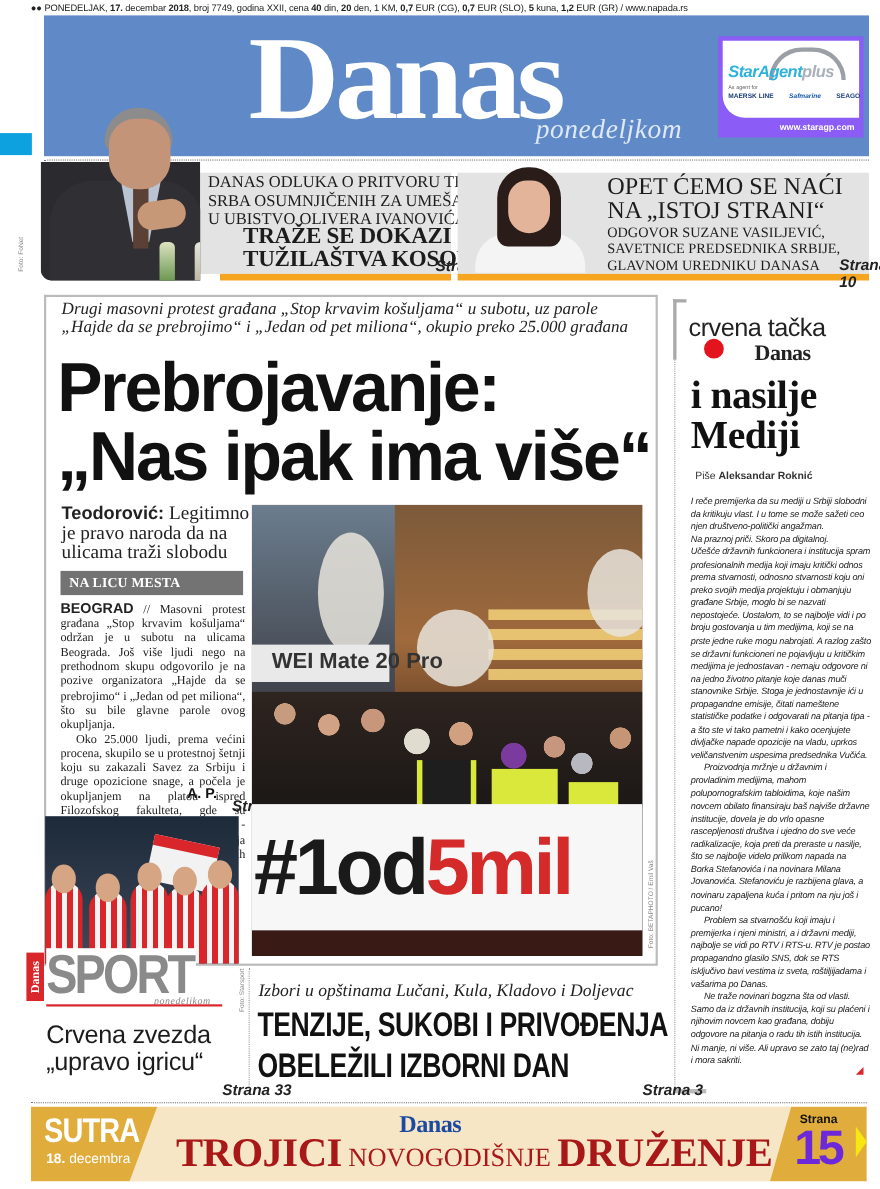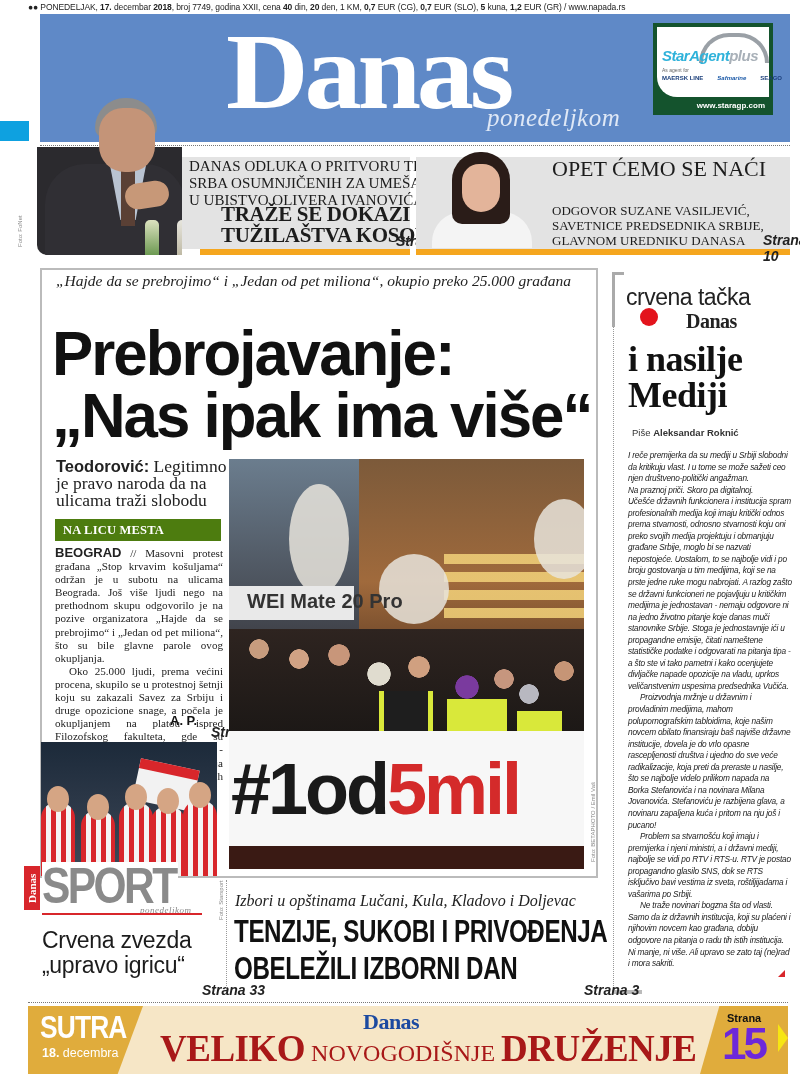--- a/index.html
+++ b/index.html
@@ -9,21 +9,21 @@
   .abs { position: absolute; }
 
   
   .topline { left: 28px; top: 2px; font-size: 8.5px; font-family: "Liberation Sans", sans-serif; color: #222; white-space: nowrap; letter-spacing: -0.1px; }
   .topline b { font-weight: bold; }
 
   
   .masthead { left: 40px; top: 14px; width: 750px; height: 128px; background: #5f89c7; }
   .logo { left: 226px; top: 18px; font-family: "Liberation Serif", serif; font-weight: bold; font-size: 108px; color: #fff; letter-spacing: -4px; line-height: 1; transform: scaleX(1.06); transform-origin: left top; }
   .ponedeljkom { left: 487px; top: 104px; font-family: "Liberation Serif", serif; font-style: italic; font-size: 25px; color: #dfe8f6; letter-spacing: 0.5px; }
-  .ad { left: 653px; top: 23px; width: 120px; height: 92px; background: #14532d; padding: 4px; }
+  .ad { left: 653px; top: 33px; width: 132px; height: 92px; background: #8b5cf6; padding: 4px; }
   .ad-inner { width: 100%; height: 70px; background: #fff; position: relative; border-radius: 0 0 0 20px; }
   .ad-arc { position: absolute; left: 42px; top: 6px; width: 70px; height: 30px; border: 4px solid #9aa0a6; border-bottom: none; border-radius: 40px 40px 0 0; }
   .ad-brand { position: absolute; left: 5px; top: 20px; font-size: 15px; font-weight: bold; font-style: italic; color: #2fb2da; letter-spacing: -0.5px; }
   .ad-brand span { color: #a8b0b8; }
   .ad-logos { position: absolute; left: 5px; top: 48px; width: 120px; display: flex; justify-content: space-between; font-size: 6px; color: #1a3e7a; font-weight: bold; }
   .ad-url { font-size: 8px; color: #fff; font-weight: bold; text-align: right; margin-top: 4px; padding-right: 4px; }
   .blue-tab { left: 0; top: 121px; width: 29px; height: 20px; background: #0ea1e0; }
 
   .dotrule { height: 0; border-top: 1px dotted #777; }
 
@@ -52,21 +52,21 @@
   .photo-woman .face { position:absolute; left:34px; top:14px; width:38px; height:48px; background:#e3b49a; border-radius: 18px 18px 20px 20px; }
   .photo-woman .top { position:absolute; left:4px; top:62px; width:100px; height:50px; background:#f4f4f4; border-radius: 30px 30px 0 0; }
 
   
   .main-frame { left: 40px; top: 268px; width: 558px; height: 610px; border-top: 2px solid #bbb; border-left: 2px solid #bbb; border-right: 2px solid #bbb; border-bottom: 2px solid #bbb; }
   .kicker { left: 56px; top: 272px; width: 540px; font-family: "Liberation Serif", serif; font-style: italic; font-size: 15.5px; line-height: 17px; color: #222; }
   .headline { left: 52px; top: 322px; font-family: "Liberation Sans", sans-serif; font-weight: bold; font-size: 63px; line-height: 62px; color: #111; letter-spacing: -2px; transform: scaleX(0.98); transform-origin: left top; }
 
   .sub-head { left: 56px; top: 458px; width: 172px; font-family: "Liberation Serif", serif; font-size: 17.5px; line-height: 17px; color: #222; }
   .sub-head b { font-family: "Liberation Sans", sans-serif; font-weight: bold; font-size: 16.5px; }
-  .licu { left: 55px; top: 519px; width: 166px; height: 22px; background: #4d7c0f; color: #fff; font-family: "Liberation Serif", serif; font-weight: bold; font-size: 12.5px; padding: 4px 0 0 8px; letter-spacing: 0.2px; }
+  .licu { left: 55px; top: 519px; width: 166px; height: 22px; background: #737373; color: #fff; font-family: "Liberation Serif", serif; font-weight: bold; font-size: 12.5px; padding: 4px 0 0 8px; letter-spacing: 0.2px; }
   .body-text { left: 55px; top: 546px; width: 168px; font-family: "Liberation Serif", serif; font-size: 11.1px; line-height: 13.1px; color: #222; text-align: justify; }
   .body-text p { margin: 0; }
   .body-text p + p { text-indent: 14px; }
   .body-text .dateline { font-family: "Liberation Sans", sans-serif; font-weight: bold; font-size: 13px; margin-top: 20px; }
   .byline { left: 170px; top: 713px; font-family: "Liberation Sans", sans-serif; font-weight: bold; font-size: 13px; }
   .strana2 { left: 193px; top: 724px; }
 
   
   .protest { left: 229px; top: 459px; width: 355px; height: 410px; overflow: hidden;
      background: linear-gradient(180deg, #7c5a3a 0%, #a06a3c 30%, #6a4428 48%, #2a1e1a 60%, #1a1614 75%, #1a1614 100%); }
@@ -202,30 +202,32 @@
 
 <div class="abs teaser" style="left:416px;top:157px;width:374px;height:92px;"></div>
 <div class="abs teaser-bar" style="left:416px;top:249px;width:374px;"></div>
 <div class="abs photo-woman">
   <div class="top"></div>
     <div class="hair"></div>
     <div class="face"></div>
 </div>
 <div class="abs serifcaps" style="left:552px;top:158px;font-size:22px;line-height:22px;">
   <div>OPET ĆEMO SE NAĆI</div>
+  <div>NA „ISTOJ STRANI“</div>
 </div>
 <div class="abs serifcaps" style="left:552px;top:203px;font-size:13px;line-height:15px;">
   <div>ODGOVOR SUZANE VASILJEVIĆ,</div>
   <div>SAVETNICE PREDSEDNIKA SRBIJE,</div>
   <div>GLAVNOM UREDNIKU DANASA</div>
 </div>
 <div class="abs strana" style="left:745px;top:232px;">Strana 10</div>
 
 <div class="abs main-frame"></div>
 <div class="abs kicker">
+  <div>Drugi masovni protest građana „Stop krvavim košuljama“ u subotu, uz parole</div>
   <div>„Hajde da se prebrojimo“ i „Jedan od pet miliona“, okupio preko 25.000 građana</div>
 </div>
 <div class="abs headline">
   <div>Prebrojavanje:</div>
   <div>„Nas ipak ima više“</div>
 </div>
 <div class="abs sub-head"><b>Teodorović:</b><span> Legitimno je pravo naroda da na ulicama traži slobodu</span></div>
 <div class="abs licu">NA LICU MESTA</div>
 <div class="abs body-text">
   <p><span class="dateline">BEOGRAD</span><span> // Masovni protest građana „Stop krvavim košuljama“ održan je u subotu na ulicama Beograda. Još više ljudi nego na prethodnom skupu odgovorilo je na pozive organizatora „Hajde da se prebrojimo“ i „Jedan od pet miliona“, što su bile glavne parole ovog okupljanja.</span></p>
@@ -258,21 +260,21 @@
 <div class="abs rc-title">
   <div>i nasilje</div>
   <div>Mediji</div>
 </div>
 <div class="abs rc-author"><span>Piše</span> <b>Aleksandar Roknić</b></div>
 <div class="abs rc-body">
   <p>I reče premijerka da su mediji u Srbiji slobodni da kritikuju vlast. I u tome se može sažeti ceo njen društveno-politički angažman.</p>
   <p>Na praznoj priči. Skoro pa digitalnoj.</p>
   <p>Učešće državnih funkcionera i institucija spram profesionalnih medija koji imaju kritički odnos prema stvarnosti, odnosno stvarnosti koju oni preko svojih medija projektuju i obmanjuju građane Srbije, moglo bi se nazvati nepostojeće. Uostalom, to se najbolje vidi i po broju gostovanja u tim medijima, koji se na prste jedne ruke mogu nabrojati. A razlog zašto se državni funkcioneri ne pojavljuju u kritičkim medijima je jednostavan - nemaju odgovore ni na jedno životno pitanje koje danas muči stanovnike Srbije. Stoga je jednostavnije ići u propagandne emisije, čitati nameštene statističke podatke i odgovarati na pitanja tipa - a što ste vi tako pametni i kako ocenjujete divljačke napade opozicije na vladu, uprkos veličanstvenim uspesima predsednika Vučića.</p>
   <p class="ind">Proizvodnja mržnje u državnim i provladinim medijima, mahom polupornografskim tabloidima, koje našim novcem obilato finansiraju baš najviše državne institucije, dovela je do vrlo opasne rascepljenosti društva i ujedno do sve veće radikalizacije, koja preti da preraste u nasilje, što se najbolje videlo prilikom napada na Borka Stefanovića i na novinara Milana Jovanovića. Stefanoviću je razbijena glava, a novinaru zapaljena kuća i pritom na nju još i pucano!</p>
-  <p class="ind">Problem sa stvarnošću koji imaju i premijerka i njeni ministri, a i državni mediji, najbolje se vidi po RTV i RTS-u. RTV je postao propagandno glasilo SNS, dok se RTS isključivo bavi vestima iz sveta, roštiljijadama i vašarima po Srbiji.</p>
+  <p class="ind">Problem sa stvarnošću koji imaju i premijerka i njeni ministri, a i državni mediji, najbolje se vidi po RTV i RTS-u. RTV je postao propagandno glasilo SNS, dok se RTS isključivo bavi vestima iz sveta, roštiljijadama i vašarima po Danas.</p>
   <p class="ind">Ne traže novinari bogzna šta od vlasti. Samo da iz državnih institucija, koji su plaćeni i njihovim novcem kao građana, dobiju odgovore na pitanja o radu tih istih institucija. Ni manje, ni više. Ali upravo se zato taj (ne)rad i mora sakriti.</p>
 </div>
 <div class="abs rc-end"></div>
 <div class="abs rc-foot"></div>
 
 <div class="abs sport-photo">
   <div class="flag"></div>
   <div class="player" style="left:0;top:60px;"></div>
     <div class="head" style="left:6px;top:44px;"></div>
   <div class="player" style="left:40px;top:68px;"></div>
@@ -302,17 +304,17 @@
   <div>OBELEŽILI IZBORNI DAN</div>
 </div>
 <div class="abs strana strana3">Strana 3</div>
 
 <div class="abs dotrule bottom-dots"></div>
 <div class="abs bn"></div>
 <div class="abs bn-left"></div>
 <div class="abs bn-sutra">SUTRA</div>
 <div class="abs bn-date"><b>18.</b><span> decembra</span></div>
 <div class="abs bn-danas">Danas</div>
-<div class="abs bn-title"><span class="big">VELIKO</span><span class="small"> NOVOGODIŠNJE </span><span class="big">DRUŽENJE</span></div>
+<div class="abs bn-title"><span class="big">TROJICI</span><span class="small"> NOVOGODIŠNJE </span><span class="big">DRUŽENJE</span></div>
 <div class="abs bn-right"></div>
 <div class="abs bn-strana">Strana</div>
 <div class="abs bn-num">15</div>
 <div class="abs bn-arrow"></div>
 
 </body></html>

